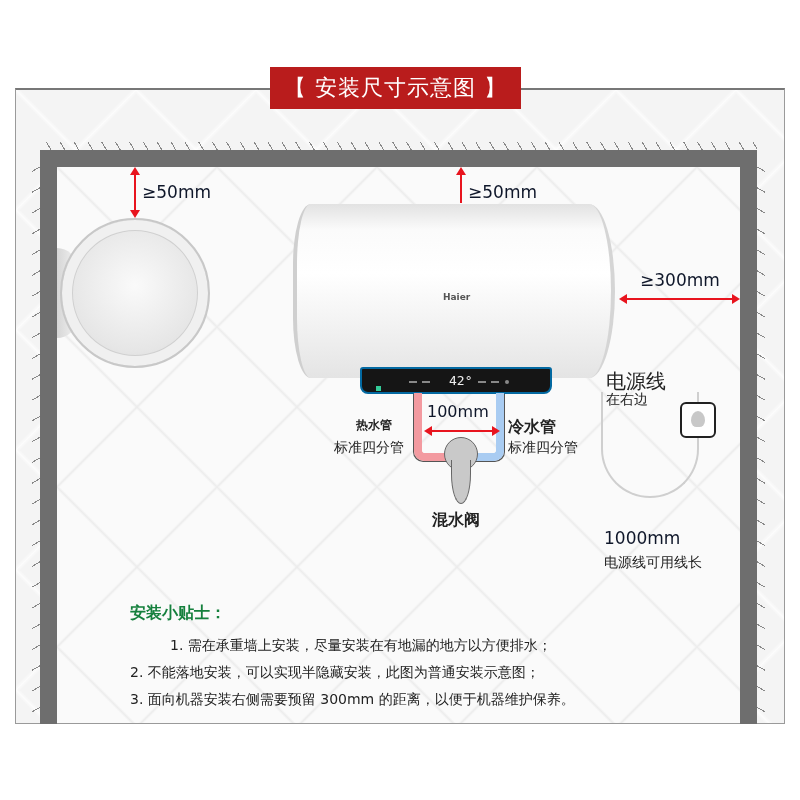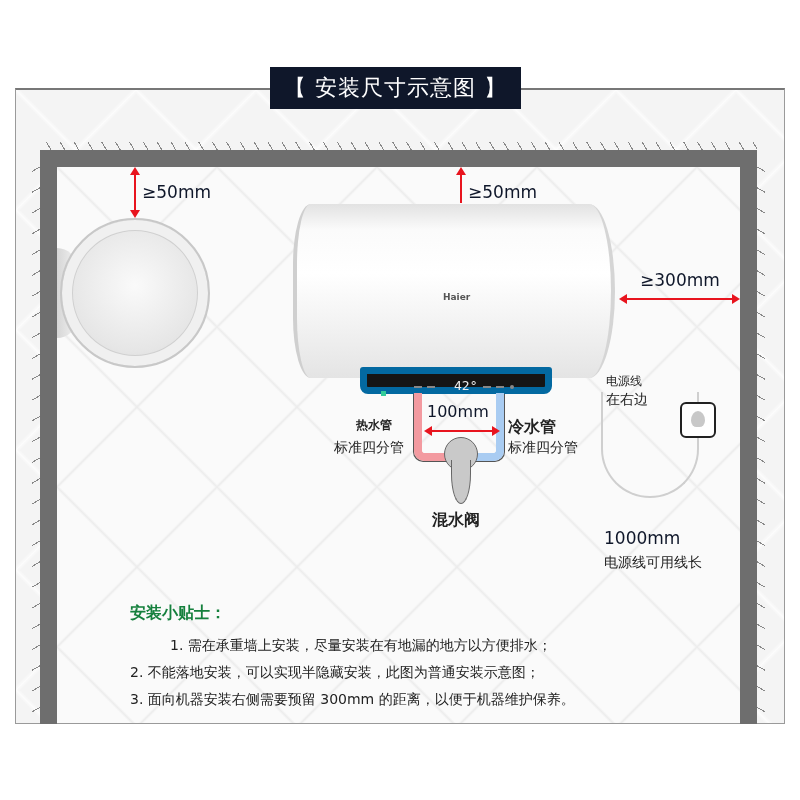--- a/index.html
+++ b/index.html
@@ -11,21 +11,21 @@
     background: #f4f4f4;
     border: 1px solid #9a9a9a;
     border-top: 2px solid #777;
     background-image:
       linear-gradient(135deg, rgba(255,255,255,0) 48%, rgba(255,255,255,0.7) 50%, rgba(255,255,255,0) 52%),
       linear-gradient(45deg, rgba(255,255,255,0) 48%, rgba(255,255,255,0.7) 50%, rgba(255,255,255,0) 52%);
     background-size: 120px 120px;
   }
   .title-box {
     position: absolute; left: 270px; top: 67px; width: 251px; height: 42px;
-    background: #0f172a; color: #fff;
+    background: #b91c1c; color: #fff;
     display: flex; align-items: center; justify-content: center;
     font-size: 22px; letter-spacing: 1px;
   }
 
   
   .wall { position: absolute; background: #6e6e6e; }
   .wall-top { left: 40px; top: 150px; width: 717px; height: 17px; }
   .wall-left { left: 40px; top: 150px; width: 17px; height: 574px; }
   .wall-right { left: 740px; top: 150px; width: 17px; height: 574px; }
   .room {
@@ -68,21 +68,21 @@
     border-radius: 18px 26px 26px 18px / 60px 87px 87px 60px;
     background: linear-gradient(180deg, #e2e2e2 0%, #fbfbfb 15%, #ffffff 40%, #f2f2f2 70%, #e4e4e4 100%);
     border-left: 4px solid #cfcfcf; border-right: 4px solid #d5d5d5;
   }
   .brand {
     position: absolute; left: 443px; top: 292px; font-size: 9px; color: #555; font-weight: bold;
   }
   .panel {
     position: absolute; left: 360px; top: 367px; width: 192px; height: 27px;
     background: #151515; border-radius: 3px 3px 8px 8px;
-    border: 7px solid #0369a1;
+    border: 2px solid #0369a1;
   }
   .panel-temp { position: absolute; left: 87px; top: 4px; font-size: 13px; color: #eee; font-family: "DejaVu Sans Mono", monospace; }
   .panel-btn { position: absolute; top: 12px; width: 8px; height: 2px; background: #888; }
   .panel-led { position: absolute; left: 14px; top: 17px; width: 5px; height: 5px; background: #3c9; }
 
   
   .pipe-hot {
     position: absolute; left: 414px; top: 393px; width: 42px; height: 68px;
     border-left: 8px solid #f39aa0; border-bottom: 8px solid #f39aa0;
     border-radius: 0 0 0 10px; outline: none;
@@ -183,21 +183,21 @@
 <div class="label" style="left:356px; top:417px; font-size:12px; font-weight:bold;">热水管</div>
 <div class="label" style="left:334px; top:439px; font-size:14px;">标准四分管</div>
 <div class="label" style="left:508px; top:417px; font-size:16px; font-weight:bold;">冷水管</div>
 <div class="label" style="left:508px; top:439px; font-size:14px;">标准四分管</div>
 <div class="label" style="left:432px; top:510px; font-size:16px; font-weight:bold;">混水阀</div>
 
 <div class="cord"></div>
 <div class="socket">
   <span class="socket-plug"></span>
 </div>
-<div class="label" style="left:606px; top:372px; font-size:12px; line-height:18px;">电源线</div>
+<div class="label" style="left:606px; top:372px; font-size:20px; line-height:18px;">电源线</div>
 <div class="label" style="left:606px; top:390px; font-size:14px; line-height:18px;text-align:right;">在右边</div>
 <div class="label" style="left:604px; top:510px; font-size:14px;margin-top:44px;">电源线可用线长</div>
 <div class="label red" style="left:604px; top:528px; font-size:17px;">1000mm</div>
 
 <div class="tips-title">安装小贴士：</div>
 <div class="tips-item" style="top:637px;margin-left:40px;">1. 需在承重墙上安装，尽量安装在有地漏的地方以方便排水；</div>
 <div class="tips-item" style="top:664px;">2. 不能落地安装，可以实现半隐藏安装，此图为普通安装示意图；</div>
 <div class="tips-item" style="top:691px;">3. 面向机器安装右侧需要预留 300mm 的距离，以便于机器维护保养。</div>
 
 </body></html>

